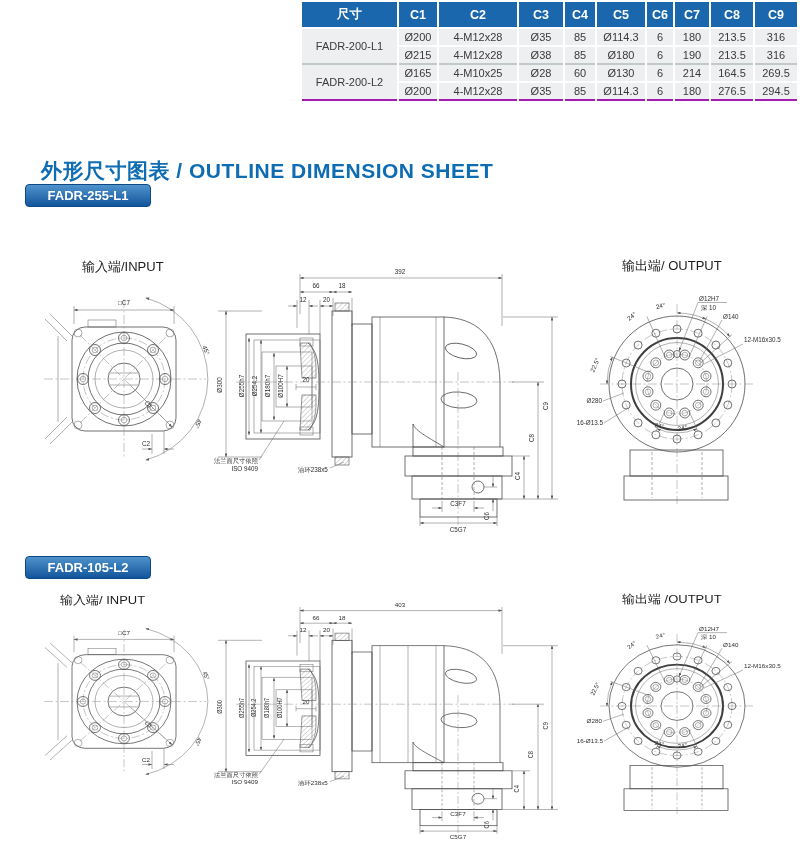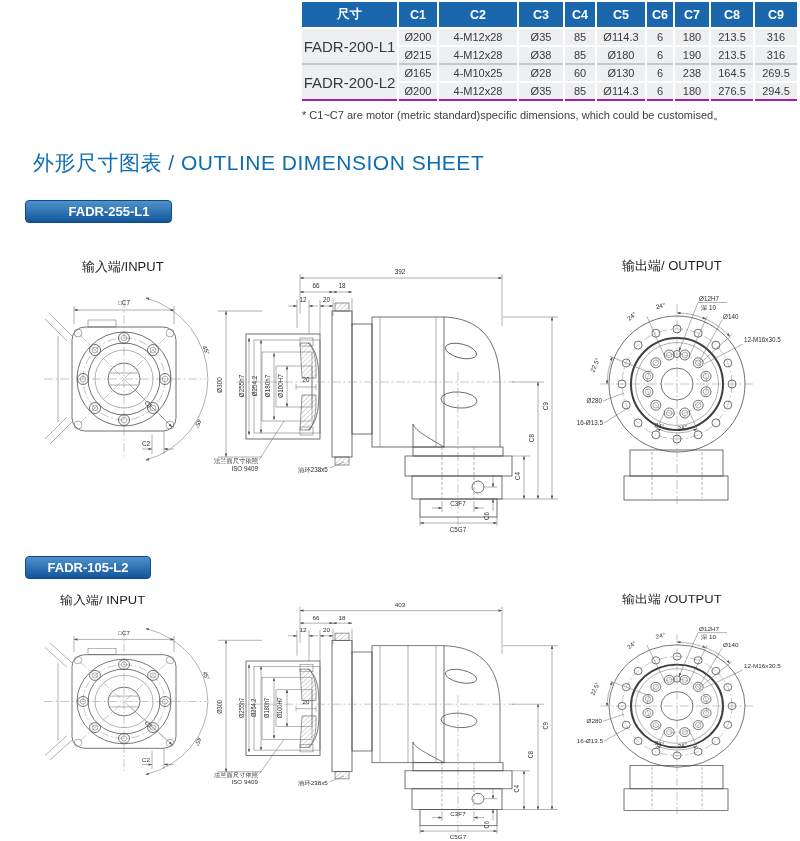--- a/index.html
+++ b/index.html
@@ -7,30 +7,30 @@
        font-family:"Liberation Sans",sans-serif;overflow:hidden;}
 
   
   table.dimtable{position:absolute;left:302px;top:2px;width:496px;
     border-collapse:collapse;table-layout:fixed;border-bottom:2px solid #a21caf;}
   table.dimtable th{background:#1b67ae;color:#fff;font-size:12.5px;font-weight:bold;
     padding:4px 0;border-right:2px solid #fff;text-align:center;}
   table.dimtable td{background:#edeff1;color:#3a3a3a;font-size:11px;text-align:center;
     padding:2px 0;border-right:2px solid #fff;border-top:2px solid #fff;}
   table.dimtable tr.gsep td{border-top:2px solid #c2c9cd;}
-  table.dimtable td.model{font-size:15px;}
+  table.dimtable td.model{font-size:11px;}
 
   
   .notes{position:absolute;left:302px;top:109px;font-size:11px;color:#3c3c3c;line-height:13.5px;}
-  .page-title{position:absolute;left:25px;top:141px;font-size:21px;font-weight:normal;
-    color:#0e6cb2;letter-spacing:.5px;margin:8px;}
+  .page-title{position:absolute;left:25px;top:141px;font-size:21px;font-weight:bold;
+    color:#0e6cb2;letter-spacing:.5px;margin:16px;}
   .badge{position:absolute;left:25px;width:124px;height:21px;border-radius:4px;
     background:linear-gradient(#4f92cc,#11569b);border:1px solid #0d4a85;
     color:#fff;font-size:13px;font-weight:bold;text-align:center;line-height:21px;}
-  .badge.b1{top:200px;padding-left:21px;} .badge.b2{top:556px;}
+  .badge.b1{top:184px;} .badge.b2{top:556px;}
 
   .dwg{position:absolute;left:0;}
   .dwg.s1{top:254px;} .dwg.s2{top:589px;}
 
   
   .ln{fill:none;stroke:#4d4d4d;stroke-width:.8}
   .lt{fill:none;stroke:#6d6d6d;stroke-width:.55}
   .lh{fill:none;stroke:#3f3f3f;stroke-width:2}
   .cl{fill:none;stroke:#8a8a8a;stroke-width:.5;stroke-dasharray:9 2.5 2 2.5}
   .dl{fill:none;stroke:#6f6f6f;stroke-width:.55}
@@ -94,40 +94,39 @@
     <td>316</td>
   </tr>
   <tr class="gsep">
     <td class="model" rowspan="2">FADR-200-L2</td>
     <td>Ø165</td>
     <td>4-M10x25</td>
     <td>Ø28</td>
     <td>60</td>
     <td>Ø130</td>
     <td>6</td>
-    <td>238</td>
+    <td>214</td>
     <td>164.5</td>
     <td>269.5</td>
   </tr>
   <tr>
     <td>Ø200</td>
     <td>4-M12x28</td>
     <td>Ø35</td>
     <td>85</td>
     <td>Ø114.3</td>
     <td>6</td>
     <td>180</td>
     <td>276.5</td>
     <td>294.5</td>
   </tr>
 </tbody>
   </table>
 
 <div class="notes">
-  <div>* C1~C7 are motor (metric standard)specific dimensions, which could be customised。</div>
 </div>
 
 <h1 class="page-title">外形尺寸图表 / OUTLINE DIMENSION SHEET</h1>
 
 <div class="badge b1">FADR-255-L1</div>
 
 <svg class="dwg s1" width="800" height="280" viewBox="0 0 800 280">
   <defs>
     <marker id="ar" markerWidth="7" markerHeight="5" refX="6.5" refY="2.5" orient="auto-start-reverse">
       <path d="M0,0L7,2.5L0,5z" fill="#5a5a5a"></path>

